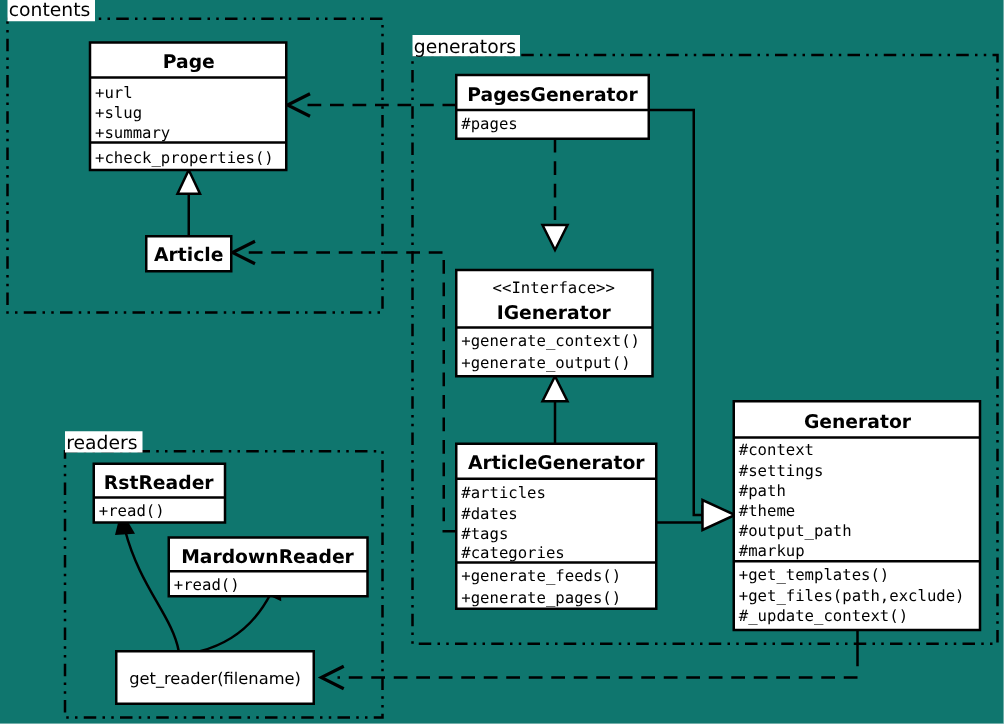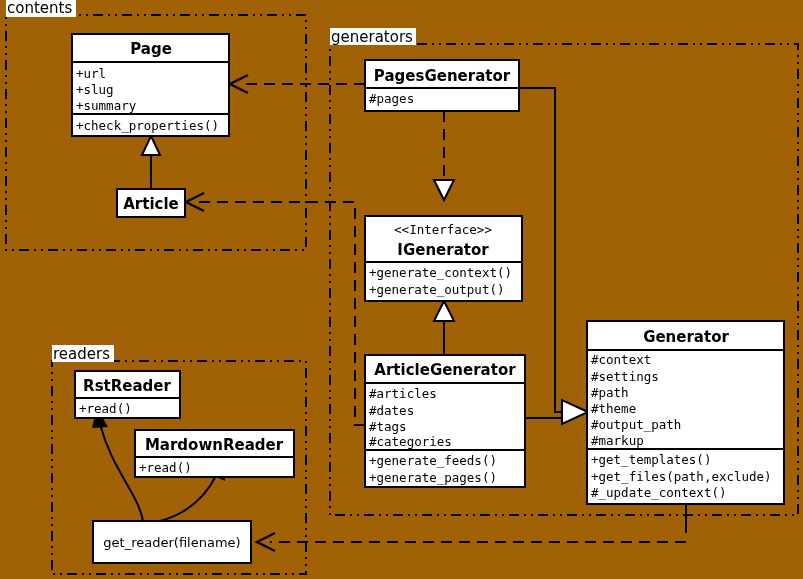--- a/index.html
+++ b/index.html
@@ -4,21 +4,21 @@
 <style>
   html, body {
     margin: 0;
     padding: 0;
     background: #ffffff;
   }
   #diagram-root {
     position: relative;
     width: 803px;
     height: 579px;
-    background: #a16207;
+    background: #0f766e;
     font-family: "DejaVu Sans", sans-serif;
     overflow: hidden;
   }
   svg.uml-canvas {
     position: absolute;
     left: 0;
     top: 0;
     width: 803px;
     height: 579px;
   }

